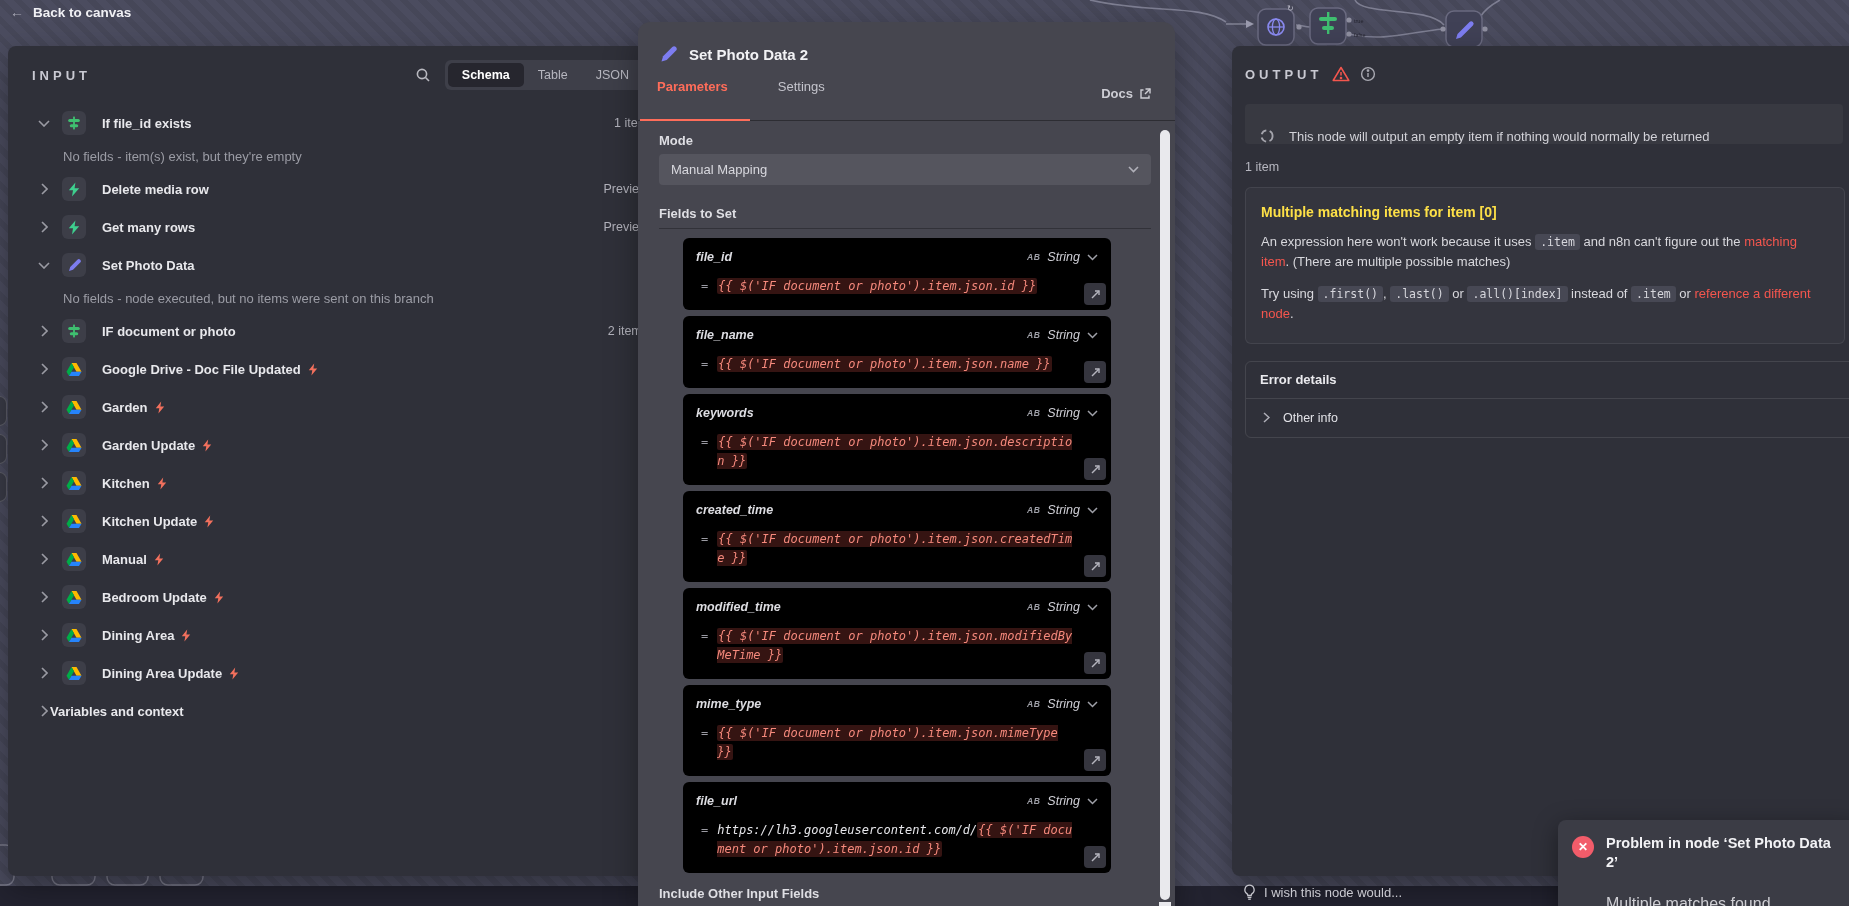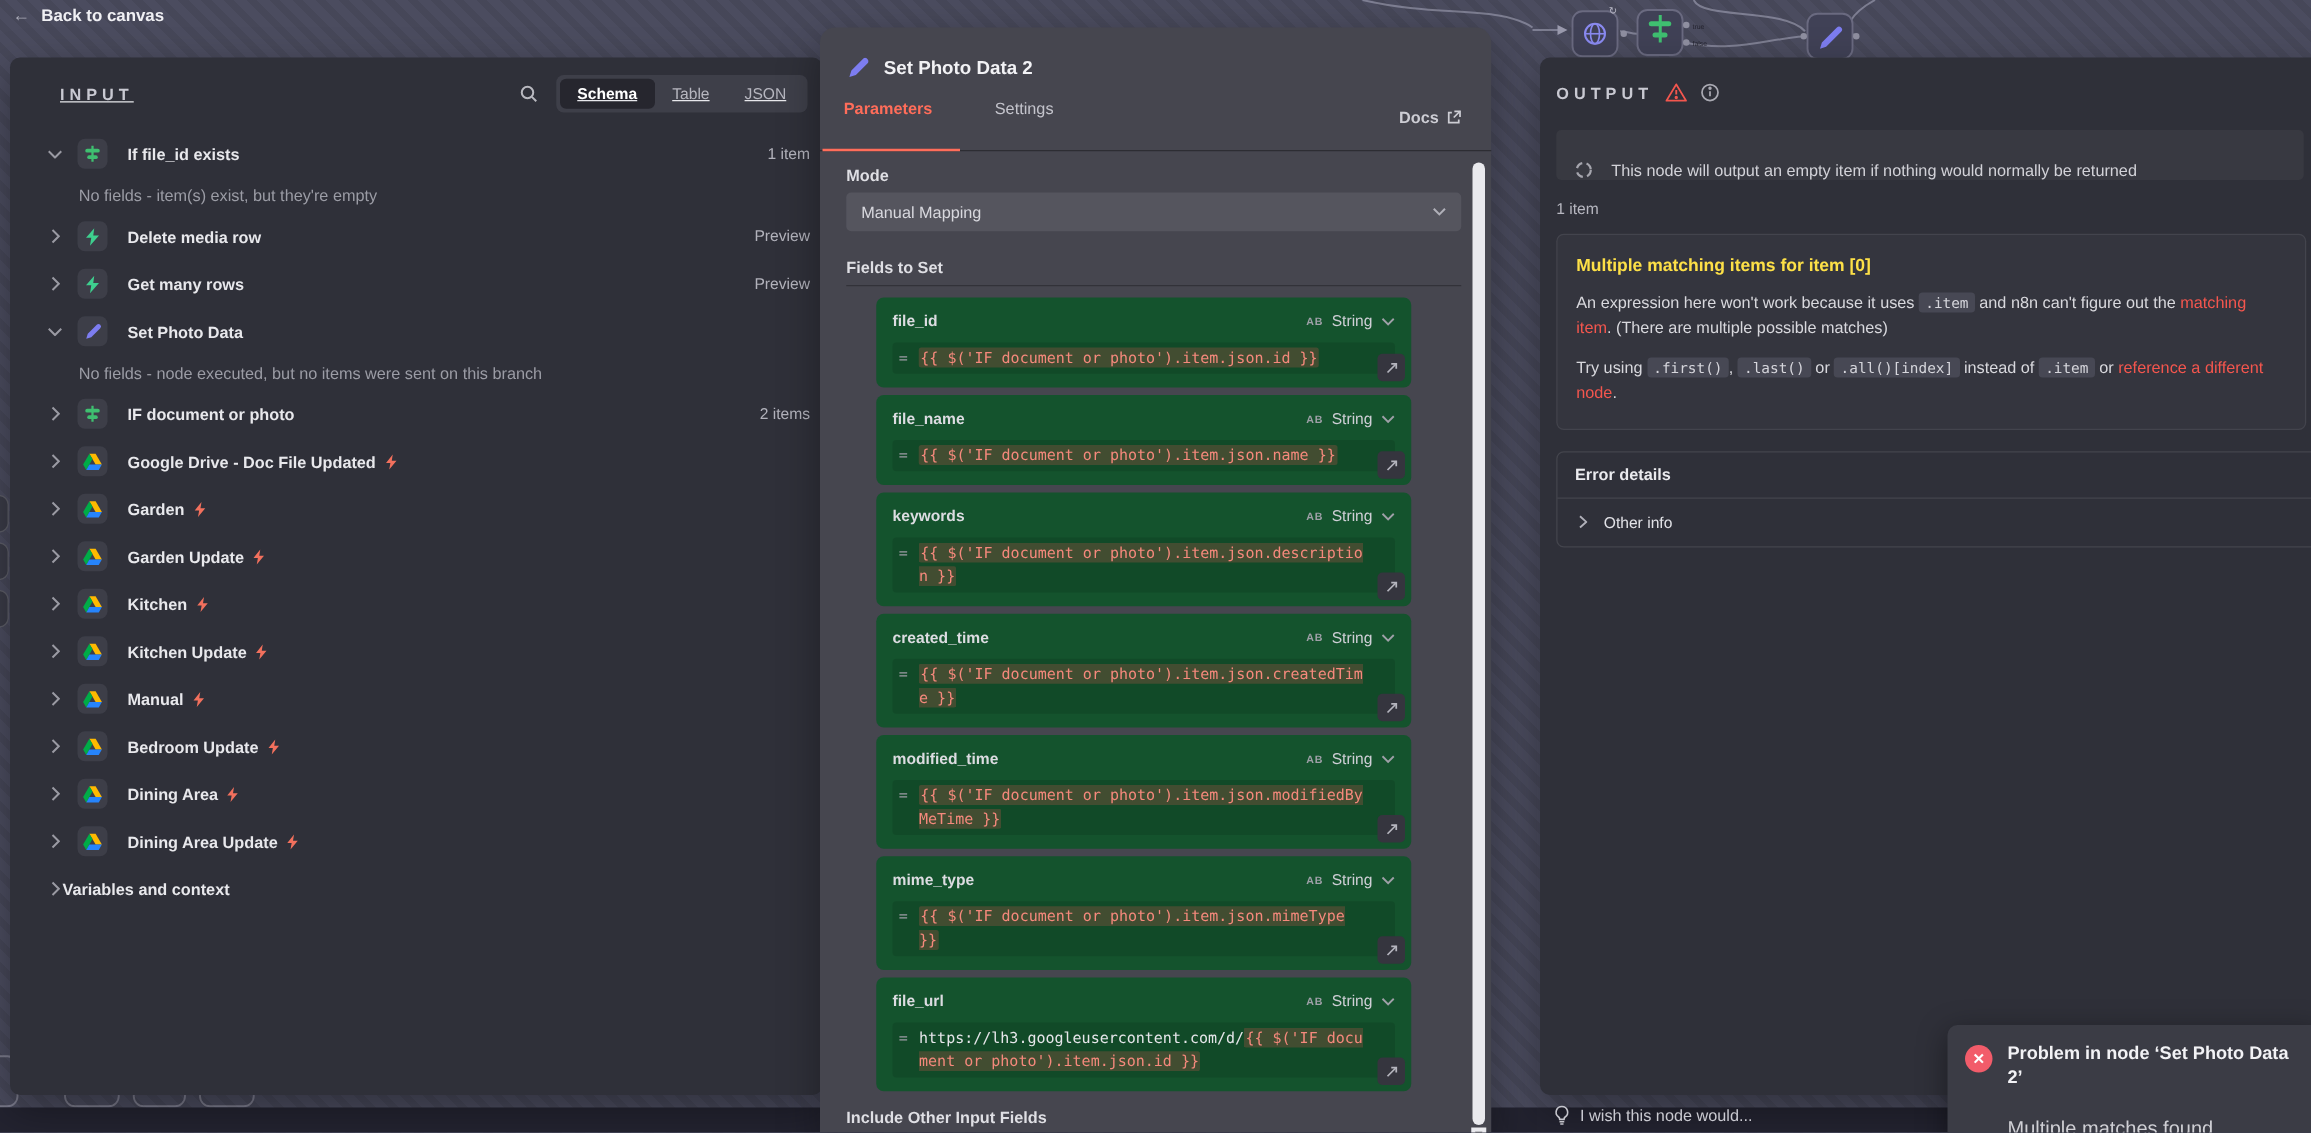--- a/index.html
+++ b/index.html
@@ -15,54 +15,54 @@
   .bottom-strip { position:absolute; left:0; top:886px; width:1849px; height:20px; background:#232330; z-index:2; }
   .edge-pill { position:absolute; left:-8px; width:15px; height:30px; border-radius:8px; background:#3a3b47; border:1px solid rgba(255,255,255,.18); z-index:3; }
   
   .topbar { position:absolute; left:10px; top:4px; z-index:4; display:flex; align-items:center; gap:9px; }
   .topbar .back-arrow { color:#a9a9b6; font-size:14px; }
   .topbar .back-label { color:#f0f0f4; font-size:13.5px; font-weight:bold; }
   
   .panel { position:absolute; background:#2f3039; border-radius:8px; box-shadow:0 12px 32px rgba(0,0,0,.35); z-index:10; }
   
   #input-panel { left:8px; top:46px; width:650px; height:830px; }
-  .input-header { display:flex; align-items:center; height:58px; padding:0 12px 0 40px;text-decoration:underline; }
+  .input-header { display:flex; align-items:center; height:58px; padding:0 12px 0 24px; }
   .panel-title { font-size:13px; font-weight:bold; letter-spacing:4px; color:#c9c9d2; }
   .search-btn { margin-left:auto; margin-right:14px; display:flex; align-items:center; }
   .seg-group { display:flex; background:#3e3f49; border-radius:6px; padding:3px; }
   .seg { font-size:12.5px; color:#b6b6bf; padding:5px 14px; border-radius:5px; cursor:default; }
   .seg.active { background:#26262e; color:#fff; font-weight:bold; }
   .schema-list { padding-top:0px; }
   .schema-row { height:38px; display:flex; align-items:center; padding:0 10px 0 30px; }
   .chev { width:12px; display:flex; justify-content:center; }
   .chev svg { transition:none; }
   .chev.down svg { transform:rotate(90deg); }
   .tile { width:24px; height:24px; border-radius:6px; background:#3d3e48; display:flex; align-items:center; justify-content:center; margin:0 16px 0 12px; flex:none; }
   .row-label { font-size:13px; font-weight:bold; color:#e8e8ec; }
   .flash { margin-left:7px; display:flex; }
   .row-right { margin-left:auto; color:#b2b2bb; font-size:12.5px; }
   .schema-note { height:28px; padding-left:55px; color:#9b9ca5; font-size:13px; display:flex; align-items:center; }
   
-  #ndv-panel { left:656px; top:22px; width:537px; height:884px; background:#46464f; border-radius:12px 12px 0 0; z-index:12; }
+  #ndv-panel { left:638px; top:22px; width:537px; height:884px; background:#46464f; border-radius:12px 12px 0 0; z-index:12; }
   .ndv-header { position:relative; height:99px; border-bottom:1px solid rgba(0,0,0,.35); }
   .ndv-title-row { display:flex; align-items:center; gap:12px; padding:24px 0 0 22px; }
   .ndv-title { font-size:15px; font-weight:bold; color:#f2f2f5; }
   .ndv-tabs { display:flex; align-items:center; padding:16px 24px 0 19px; }
   .ndv-tab { font-size:13px; padding:0 0 14px 0; margin-right:50px; color:#c4c4cc; }
   .ndv-tab.active { color:#ff6d5a; font-weight:bold; }
   .tab-underline { position:absolute; left:2px; bottom:-1px; width:110px; height:2px; background:#ff6d5a; }
   .docs-link { margin-left:auto; display:flex; align-items:center; gap:6px; color:#cdcdd4; font-size:13px; font-weight:bold; }
   .ndv-body { position:relative; padding:12px 24px 0 21px; }
   .param-label { font-size:13px; font-weight:bold; color:#dfdfe4; }
   .mode-select { margin-top:6px; height:31px; background:#55555e; border-radius:4px; display:flex; align-items:center; padding:0 12px; font-size:13px; color:#d8d8de; }
   .mode-select .sel-chev { margin-left:auto; }
   .fields-label { margin-top:21px; }
   .fields-divider { margin-top:7px; height:1px; background:rgba(0,0,0,.28); }
   .cards { margin-top:9px; }
-  .field-card { position:relative; margin:0 40px 6px 24px; background:#14532d; border-radius:6px; padding:12px 13px 11px 13px; }
+  .field-card { position:relative; margin:0 40px 6px 24px; background:#000000; border-radius:6px; padding:12px 13px 11px 13px;font-style:italic; }
   .fc-head { display:flex; align-items:center; }
   .fc-name { font-size:12.5px; font-weight:bold; color:#dcdce1; }
   .fc-type-wrap { margin-left:auto; display:flex; align-items:center; gap:7px; }
   .fc-abbr { font-size:8.5px; letter-spacing:.5px; color:#9fa0a8; font-weight:bold; }
   .fc-type { font-size:12.5px; color:#cfcfd6; }
   .fc-expr { margin-top:10px; display:flex; gap:9px; background:rgba(0,0,0,.10); border-radius:3px; padding:3px 5px; align-items:flex-start; }
   .fc-eq { color:#9a9aa2; font-family:"DejaVu Sans Mono",monospace; font-size:12px; line-height:19px; }
   .fc-code { font-family:"DejaVu Sans Mono",monospace; font-size:12px; line-height:19px; word-break:break-all; padding-right:14px; }
   .fc-prefix { color:#e6e6ea; }
   .fc-red { color:#f5897c; background:rgba(240,90,80,.22); border-radius:2px; padding:1px 1px; }

